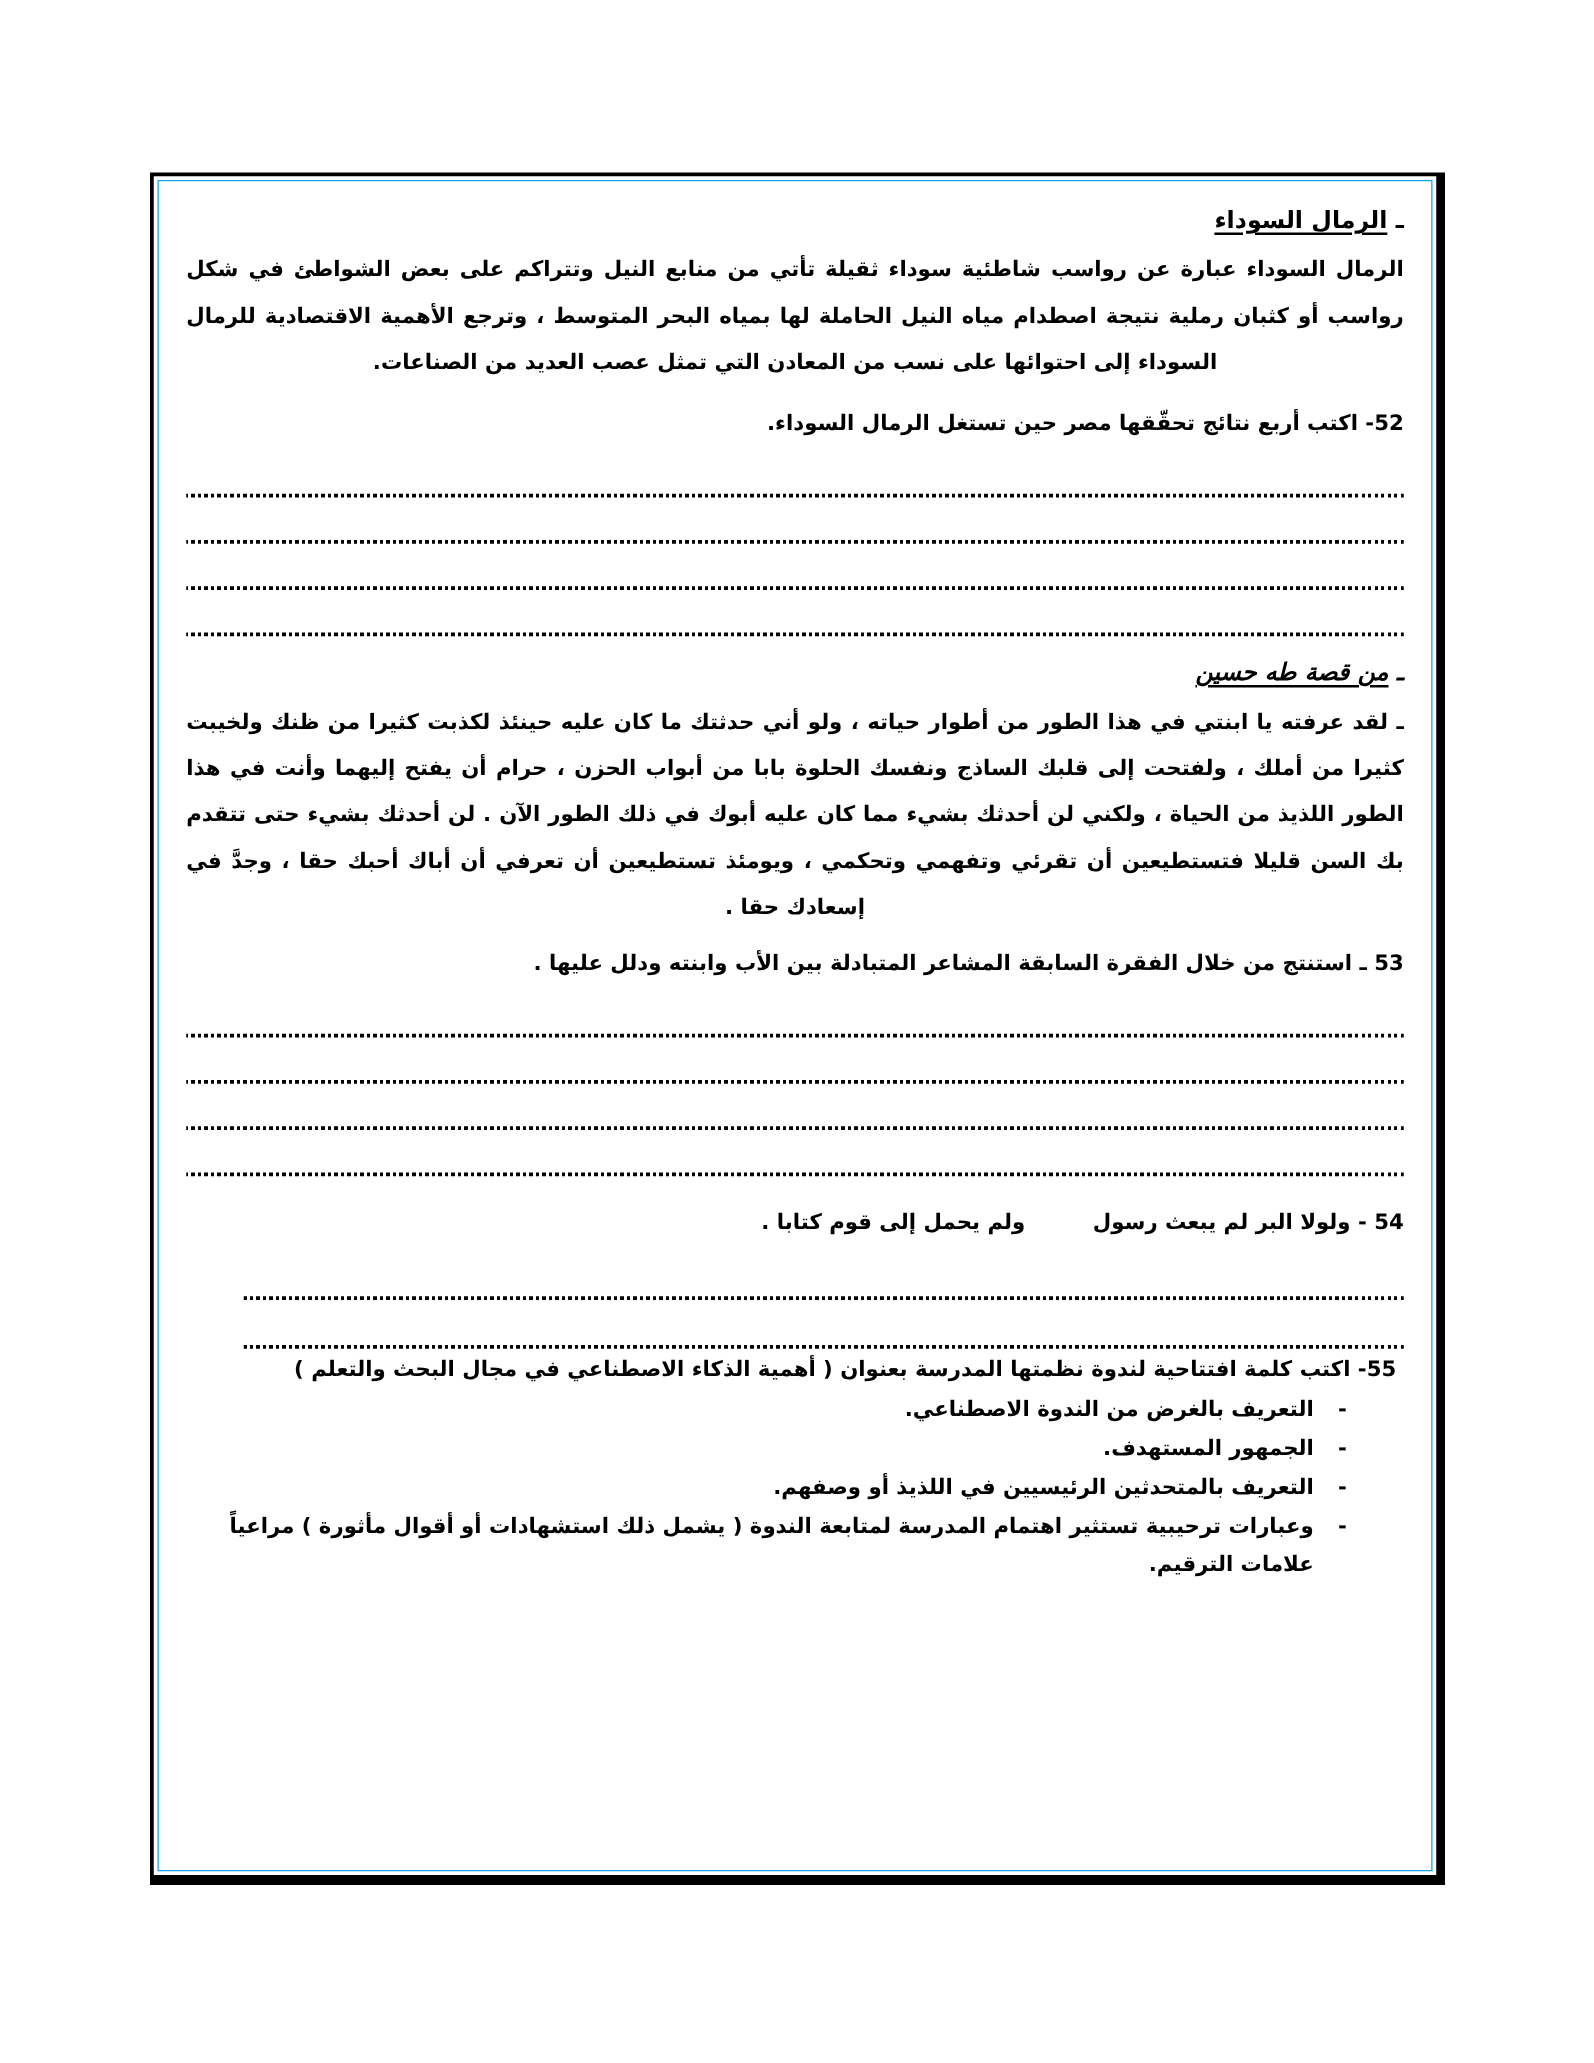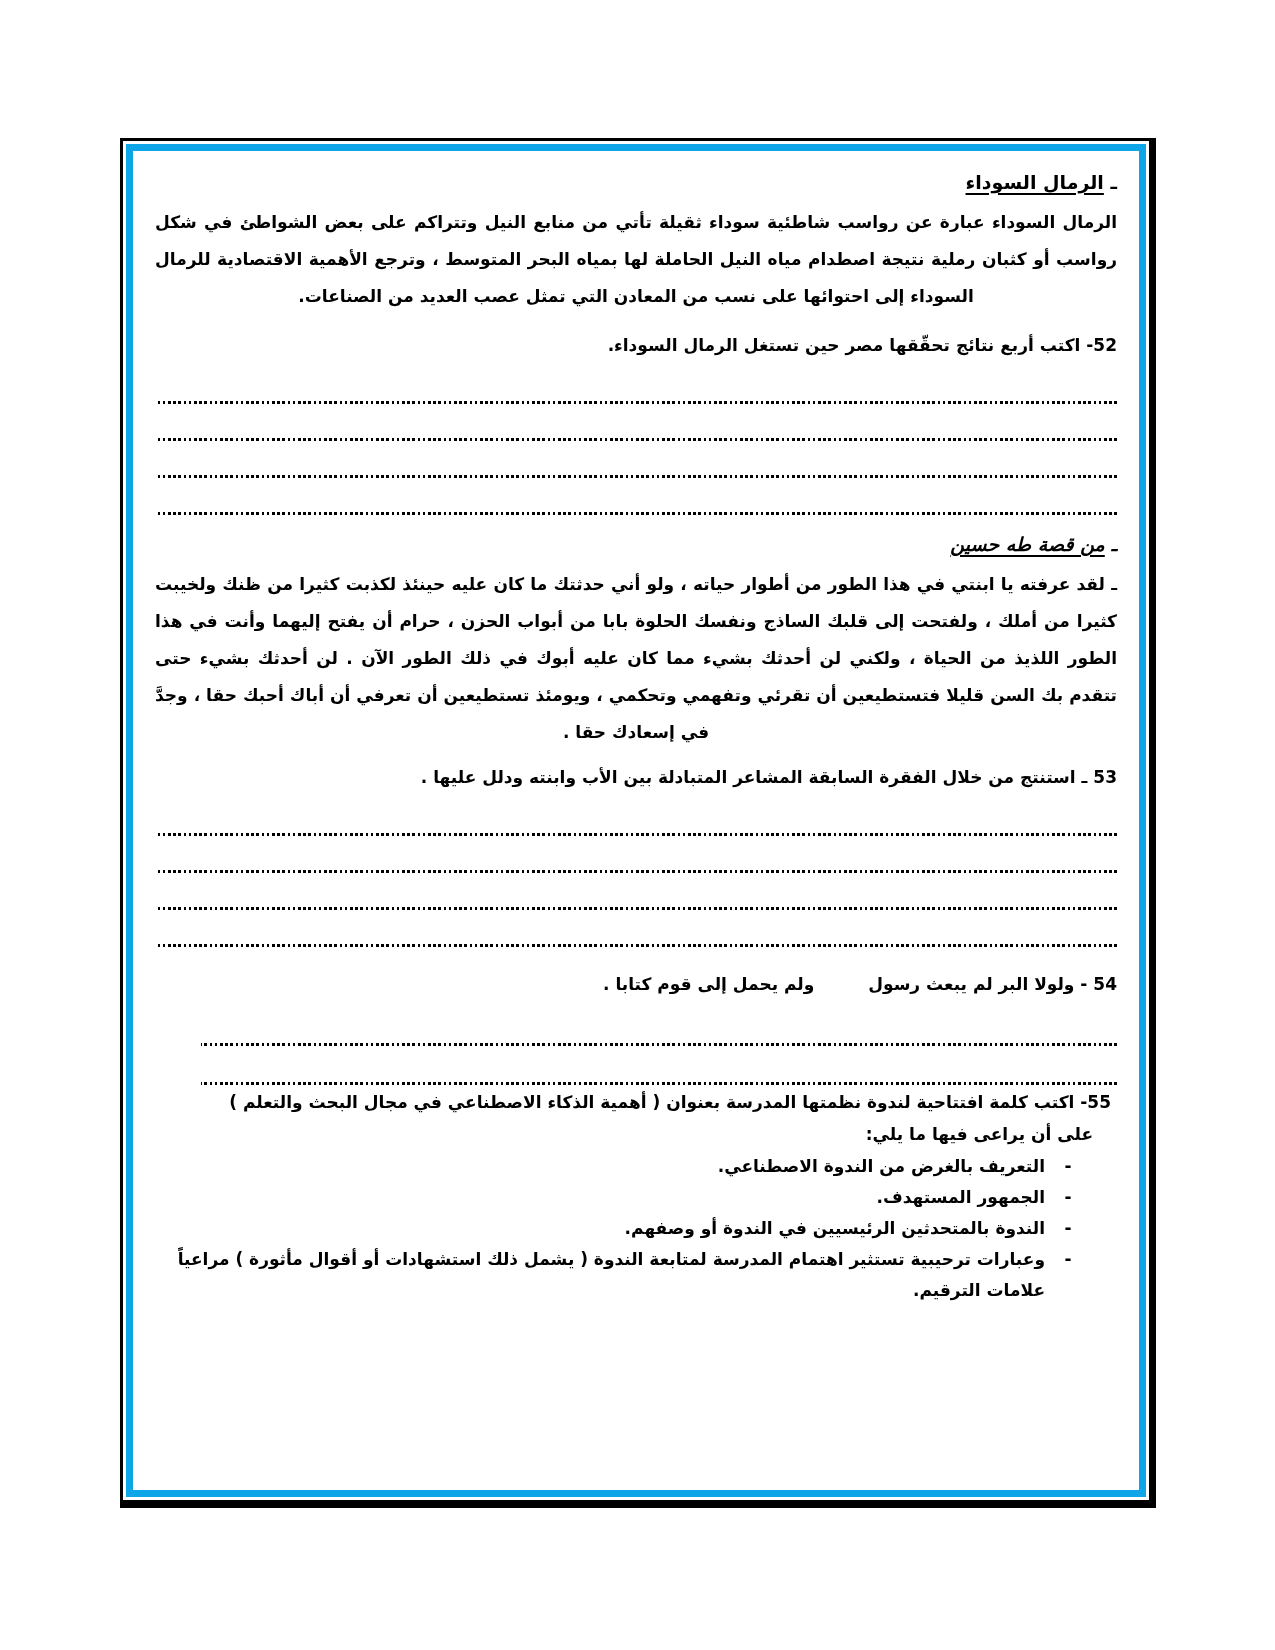--- a/index.html
+++ b/index.html
@@ -3,21 +3,21 @@
 <meta charset="utf-8">
 <style>
   html,body{margin:0;padding:0;background:#ffffff;}
   body{width:1275px;height:1650px;position:relative;
        font-family:"DejaVu Sans",sans-serif;color:#000;}
   .page{position:absolute;inset:0;background:#fff;}
   
   .frame-outer{position:absolute;left:120px;top:138px;width:1036px;height:1370px;
                box-sizing:border-box;border-style:solid;border-color:#000;
                border-width:3px 7px 8px 3px;padding:3px;}
-  .frame-inner{width:100%;height:100%;box-sizing:border-box;border:7px solid #0ea5e9;
+  .frame-inner{width:100%;height:100%;box-sizing:border-box;border:1px solid #0ea5e9;
                padding:12px 22px 0 22px;direction:rtl;text-align:right;
                font-weight:bold;font-size:17px;line-height:37px;}
   .h-line{font-size:19px;line-height:30px;margin-top:4px;}
   .h-dash{letter-spacing:2px;}
   .h-text{text-decoration:underline;text-decoration-thickness:2px;text-underline-offset:4px;}
   .para{margin:7px 0 0 0;text-align:justify;text-align-last:center;}
   .q-line{line-height:28px;margin-top:16px;padding-left:4px;}
   .answers{margin-top:8px;}
   .dots-line{height:37px;background-image:repeating-linear-gradient(to left,#000 0 2.6px,transparent 2.6px 5.2px);
              background-size:100% 3.4px;background-repeat:no-repeat;background-position:left bottom;}
@@ -72,34 +72,33 @@
       <div class="verse">
         <span>54 - ولولا البر لم يبعث رسول</span>
         <span>ولم يحمل إلى قوم كتابا .</span>
       </div>
       <div class="answers answers-q54">
           <div class="dots-line"></div>
           <div class="dots-line"></div>
         </div>
 
       <div class="q55-label">55- اكتب كلمة افتتاحية لندوة نظمتها المدرسة بعنوان ( أهمية الذكاء الاصطناعي في مجال البحث والتعلم )</div>
-      <div class="q55-sub">على أن يراعى فيها ما يلي:</div>
 
       <div class="bullets">
         <div class="bullet">
           <span class="bullet-marker">-</span>
           <span class="bullet-text">التعريف بالغرض من الندوة الاصطناعي.</span>
         </div>
         <div class="bullet">
           <span class="bullet-marker">-</span>
           <span class="bullet-text">الجمهور المستهدف.</span>
         </div>
         <div class="bullet">
           <span class="bullet-marker">-</span>
-          <span class="bullet-text">الندوة بالمتحدثين الرئيسيين في الندوة أو وصفهم.</span>
+          <span class="bullet-text">التعريف بالمتحدثين الرئيسيين في اللذيذ أو وصفهم.</span>
         </div>
         <div class="bullet">
           <span class="bullet-marker">-</span>
           <span class="bullet-text">وعبارات ترحيبية تستثير اهتمام المدرسة لمتابعة الندوة ( يشمل ذلك استشهادات أو أقوال مأثورة ) مراعياً علامات الترقيم.</span>
         </div>
       </div>
 
     </div>
   </div>
 </div>

